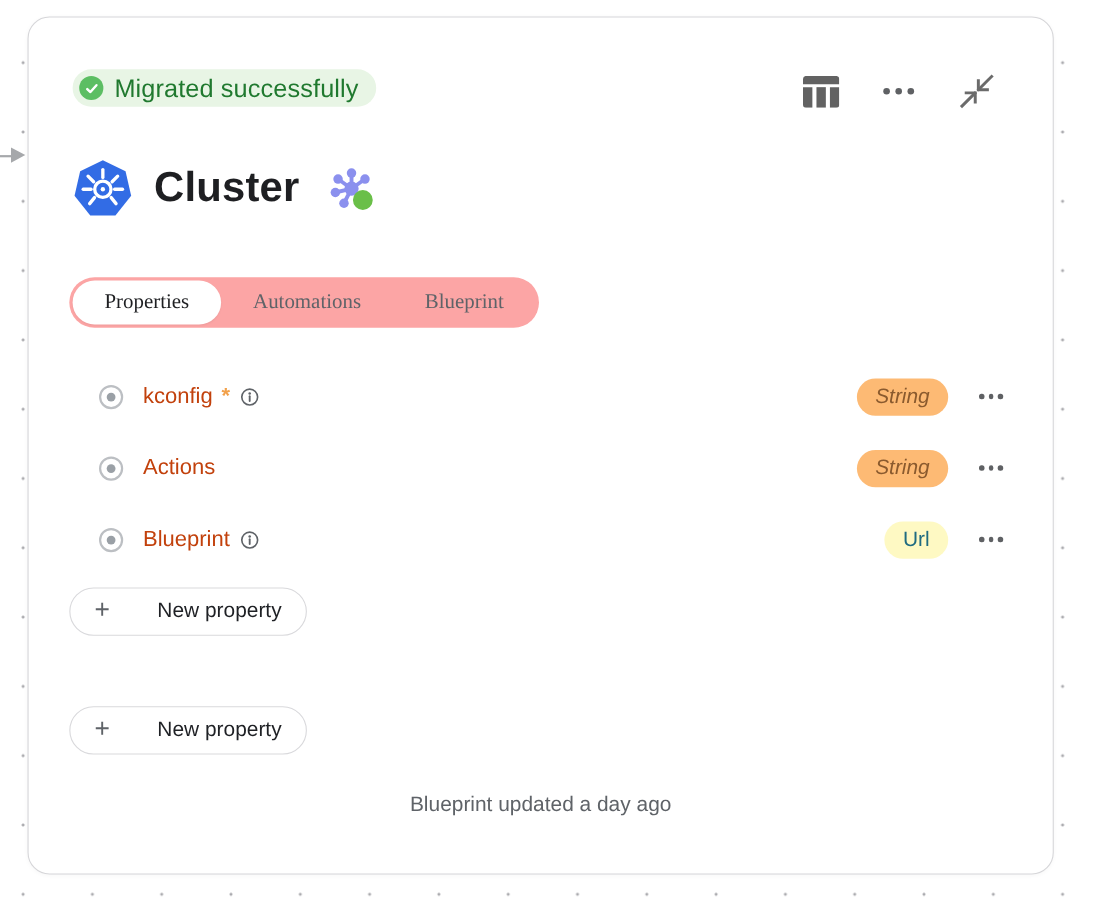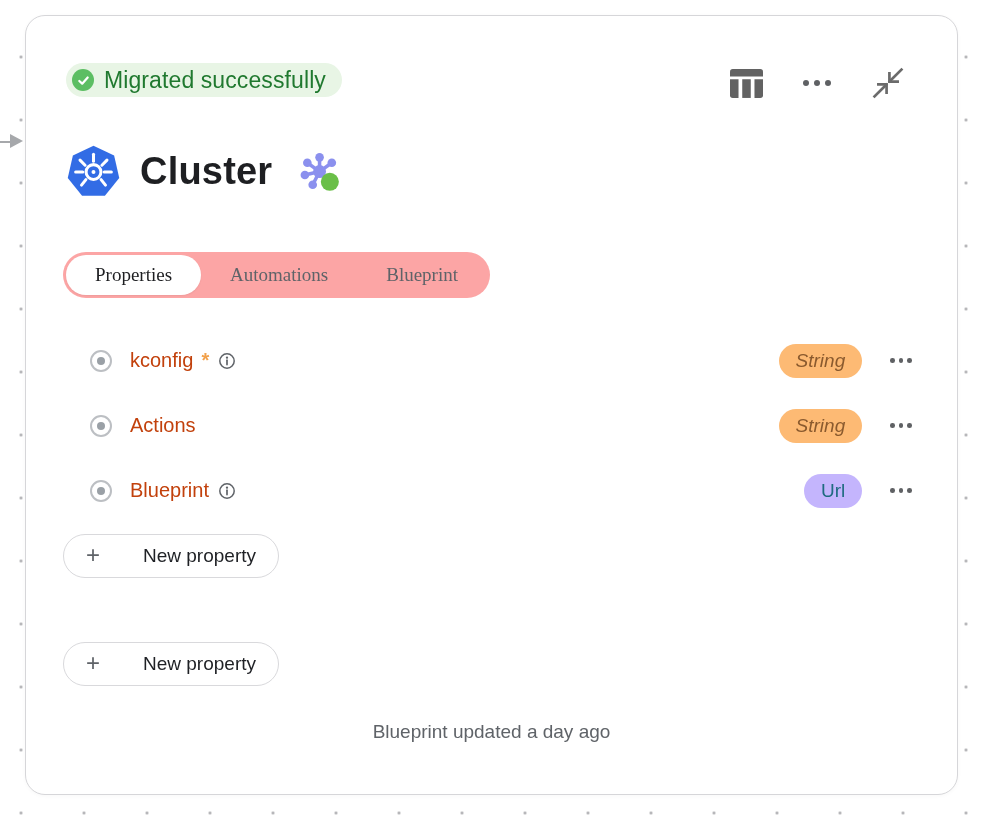--- a/index.html
+++ b/index.html
@@ -60,21 +60,21 @@
   .handle { width:22px; height:22px; border:2px solid #bcbfc3; border-radius:50%;
     display:flex; align-items:center; justify-content:center; margin-left:24px; flex:0 0 auto; cursor:grab; }
   .handle i { width:8px; height:8px; border-radius:50%; background:#9aa0a6; display:block; }
   .pname { font-size:20px; color:#c2410c; margin-left:18px; cursor:pointer; }
   .req { color:#f2a14b; font-size:20px; font-weight:700; margin-left:8px; }
   .info { margin-left:9px; display:flex; align-items:center; cursor:pointer; }
   .spacer { flex:1; }
   .type-badge { height:34px; display:flex; align-items:center; padding:0 17px;
     border-radius:17px; font-size:19px; font-weight:500; }
   .type-string { background:#fdba74; color:#8a5a2e;font-style:italic; }
-  .type-url { background:#c4b5fd; color:#1f6b80; }
+  .type-url { background:#fef9c3; color:#1f6b80; }
   .dots-sm { display:flex; gap:4px; margin-left:28px; cursor:pointer; background:none; border:none; padding:4px 0; }
   .dots-sm i { width:4.6px; height:4.6px; border-radius:50%; background:#5f6164; display:block; }
 
   
   .pill-btn { position:absolute; height:44px; display:inline-flex; align-items:center; gap:11px;
     background:#ffffff; border:1.5px solid #d9d9dc; border-radius:22px; padding:0 22px;
     cursor:pointer; font-family:inherit; }
   .pill-btn .plus { font-size:24px; color:#5f6368; font-weight:400; line-height:1; margin-top:-2px; }
   .pill-btn .blabel { font-size:19px; color:#1f2125; font-weight:500;margin-left:32px; }
   .btn-newprop { left:37px; top:518px; }

